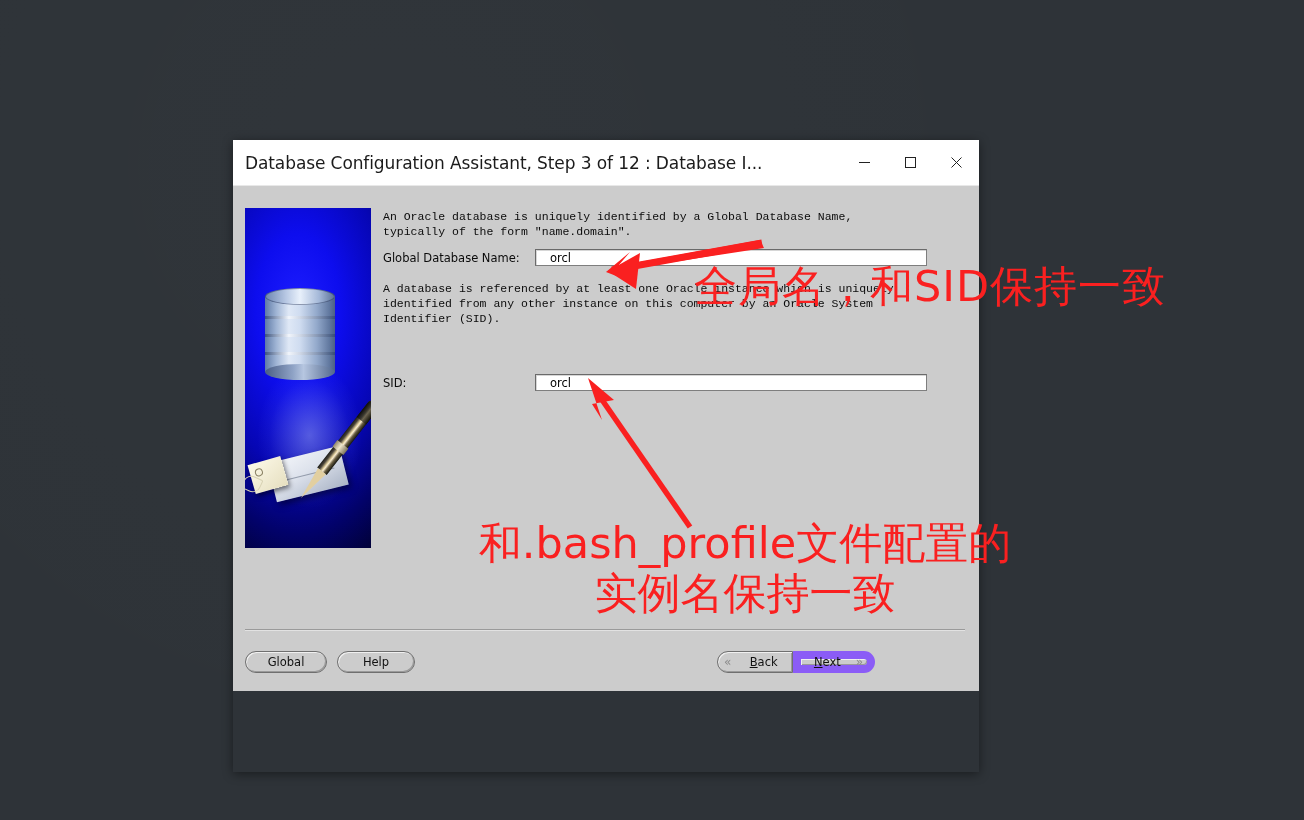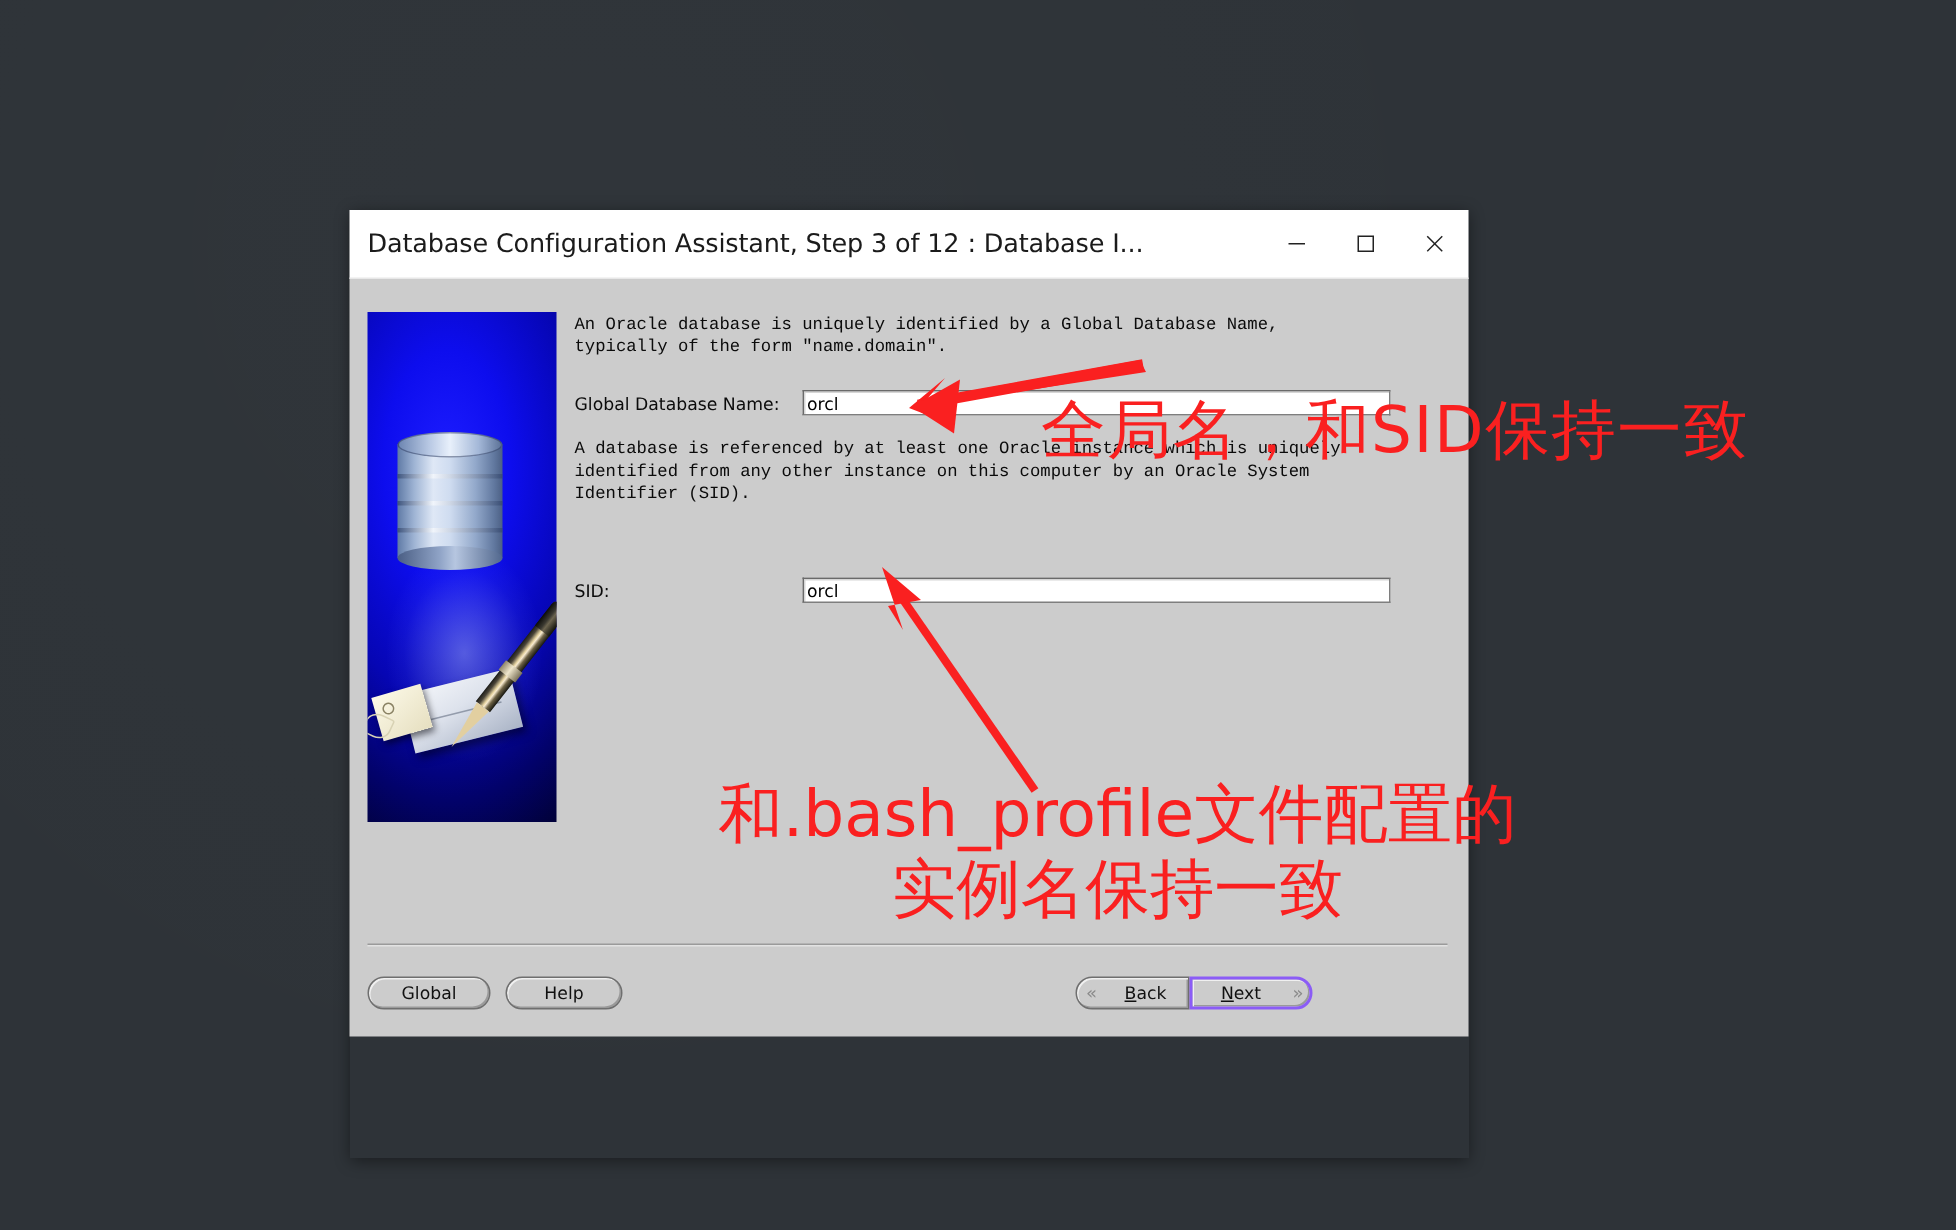--- a/index.html
+++ b/index.html
@@ -176,40 +176,40 @@
     color: #0b0b0b;
     line-height: 15px;
     margin: 0;
     max-width: 530px;
   }
   #para1 { margin-top: 1px; }
   #para2 { margin-top: 15px; }
   .field-row {
     display: flex;
     align-items: center;
-    margin-top: 21px;
+    margin-top: 10px;
   }
   .field-label {
     font-family: "DejaVu Sans", sans-serif;
     font-size: 11.5px;
     color: #0b0b0b;
     width: 152px;
     flex: none;
   }
   .text-input {
     height: 17px;
     background: #ffffff;
     border: 1px solid #7e7e7e;
     border-top-color: #6a6a6a;
     border-left-color: #6a6a6a;
     box-shadow: inset 1px 1px 0 #d6d6d6;
     font-family: "DejaVu Sans", sans-serif;
     font-size: 11.5px;
     color: #000;
-    padding: 0 2px;
+    padding: 0 14px;
     line-height: 17px;
     box-sizing: border-box;
     overflow: hidden;
     white-space: nowrap;
   }
   #gdb-input { width: 392px; }
   #sid-row { margin-top: 48px; }
   #sid-input { width: 392px; }
 
   
@@ -243,21 +243,21 @@
   #cancel-button { left: 12px; top: 22px; width: 82px; }
   #help-button   { left: 104px; top: 22px; width: 78px; }
   #back-button {
     left: 484px; top: 22px; width: 76px;
     border-radius: 11px 0 0 11px;
     justify-content: flex-start; padding-left: 2px;
   }
   #next-button {
     left: 560px; top: 22px; width: 82px;
     border-radius: 0 11px 11px 0;
-    border: 2px solid #8b5cf6;
+    border: 8px solid #8b5cf6;
     justify-content: flex-start; padding-left: 2px;
     box-shadow: inset 1px 1px 0 #f0f0f0, inset -1px -1px 0 #9a9a9a;
   }
   .chev { color: #8b8b8b; font-size: 12px; padding: 0 4px; }
   .btnlabel { flex: 1; text-align: center; }
   .u { text-decoration: underline; }
 
   
   #annotations {
     position: absolute;

